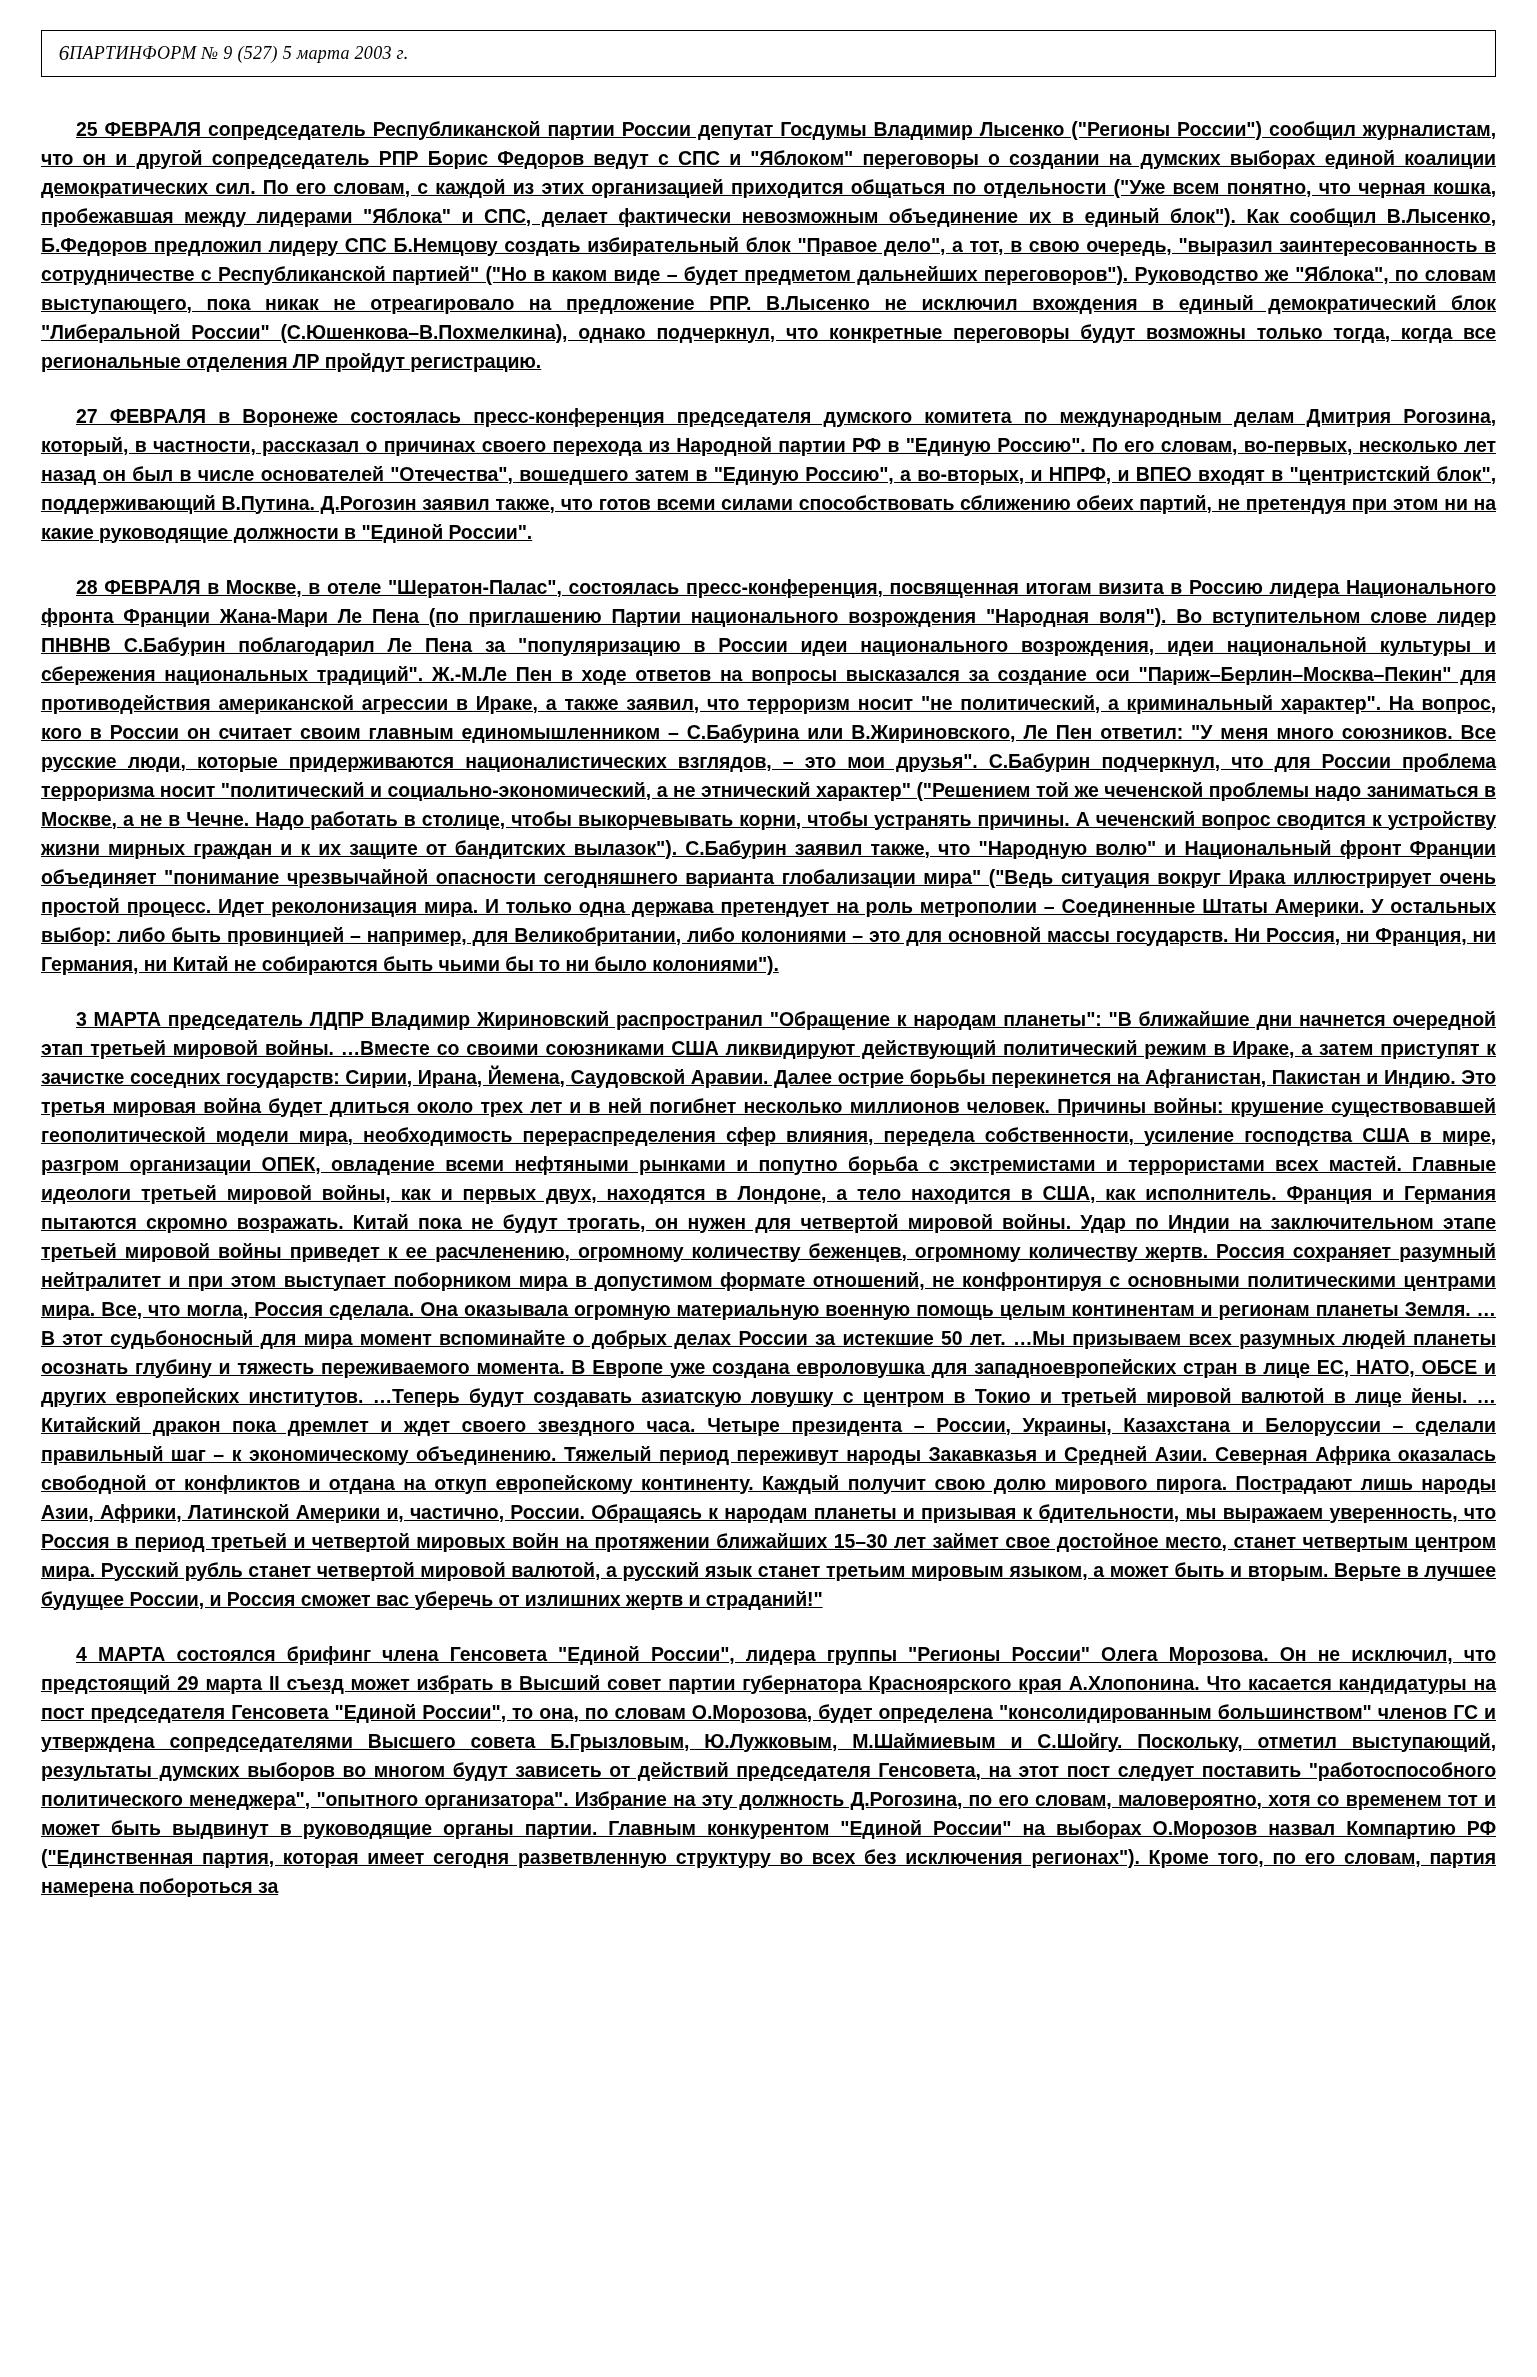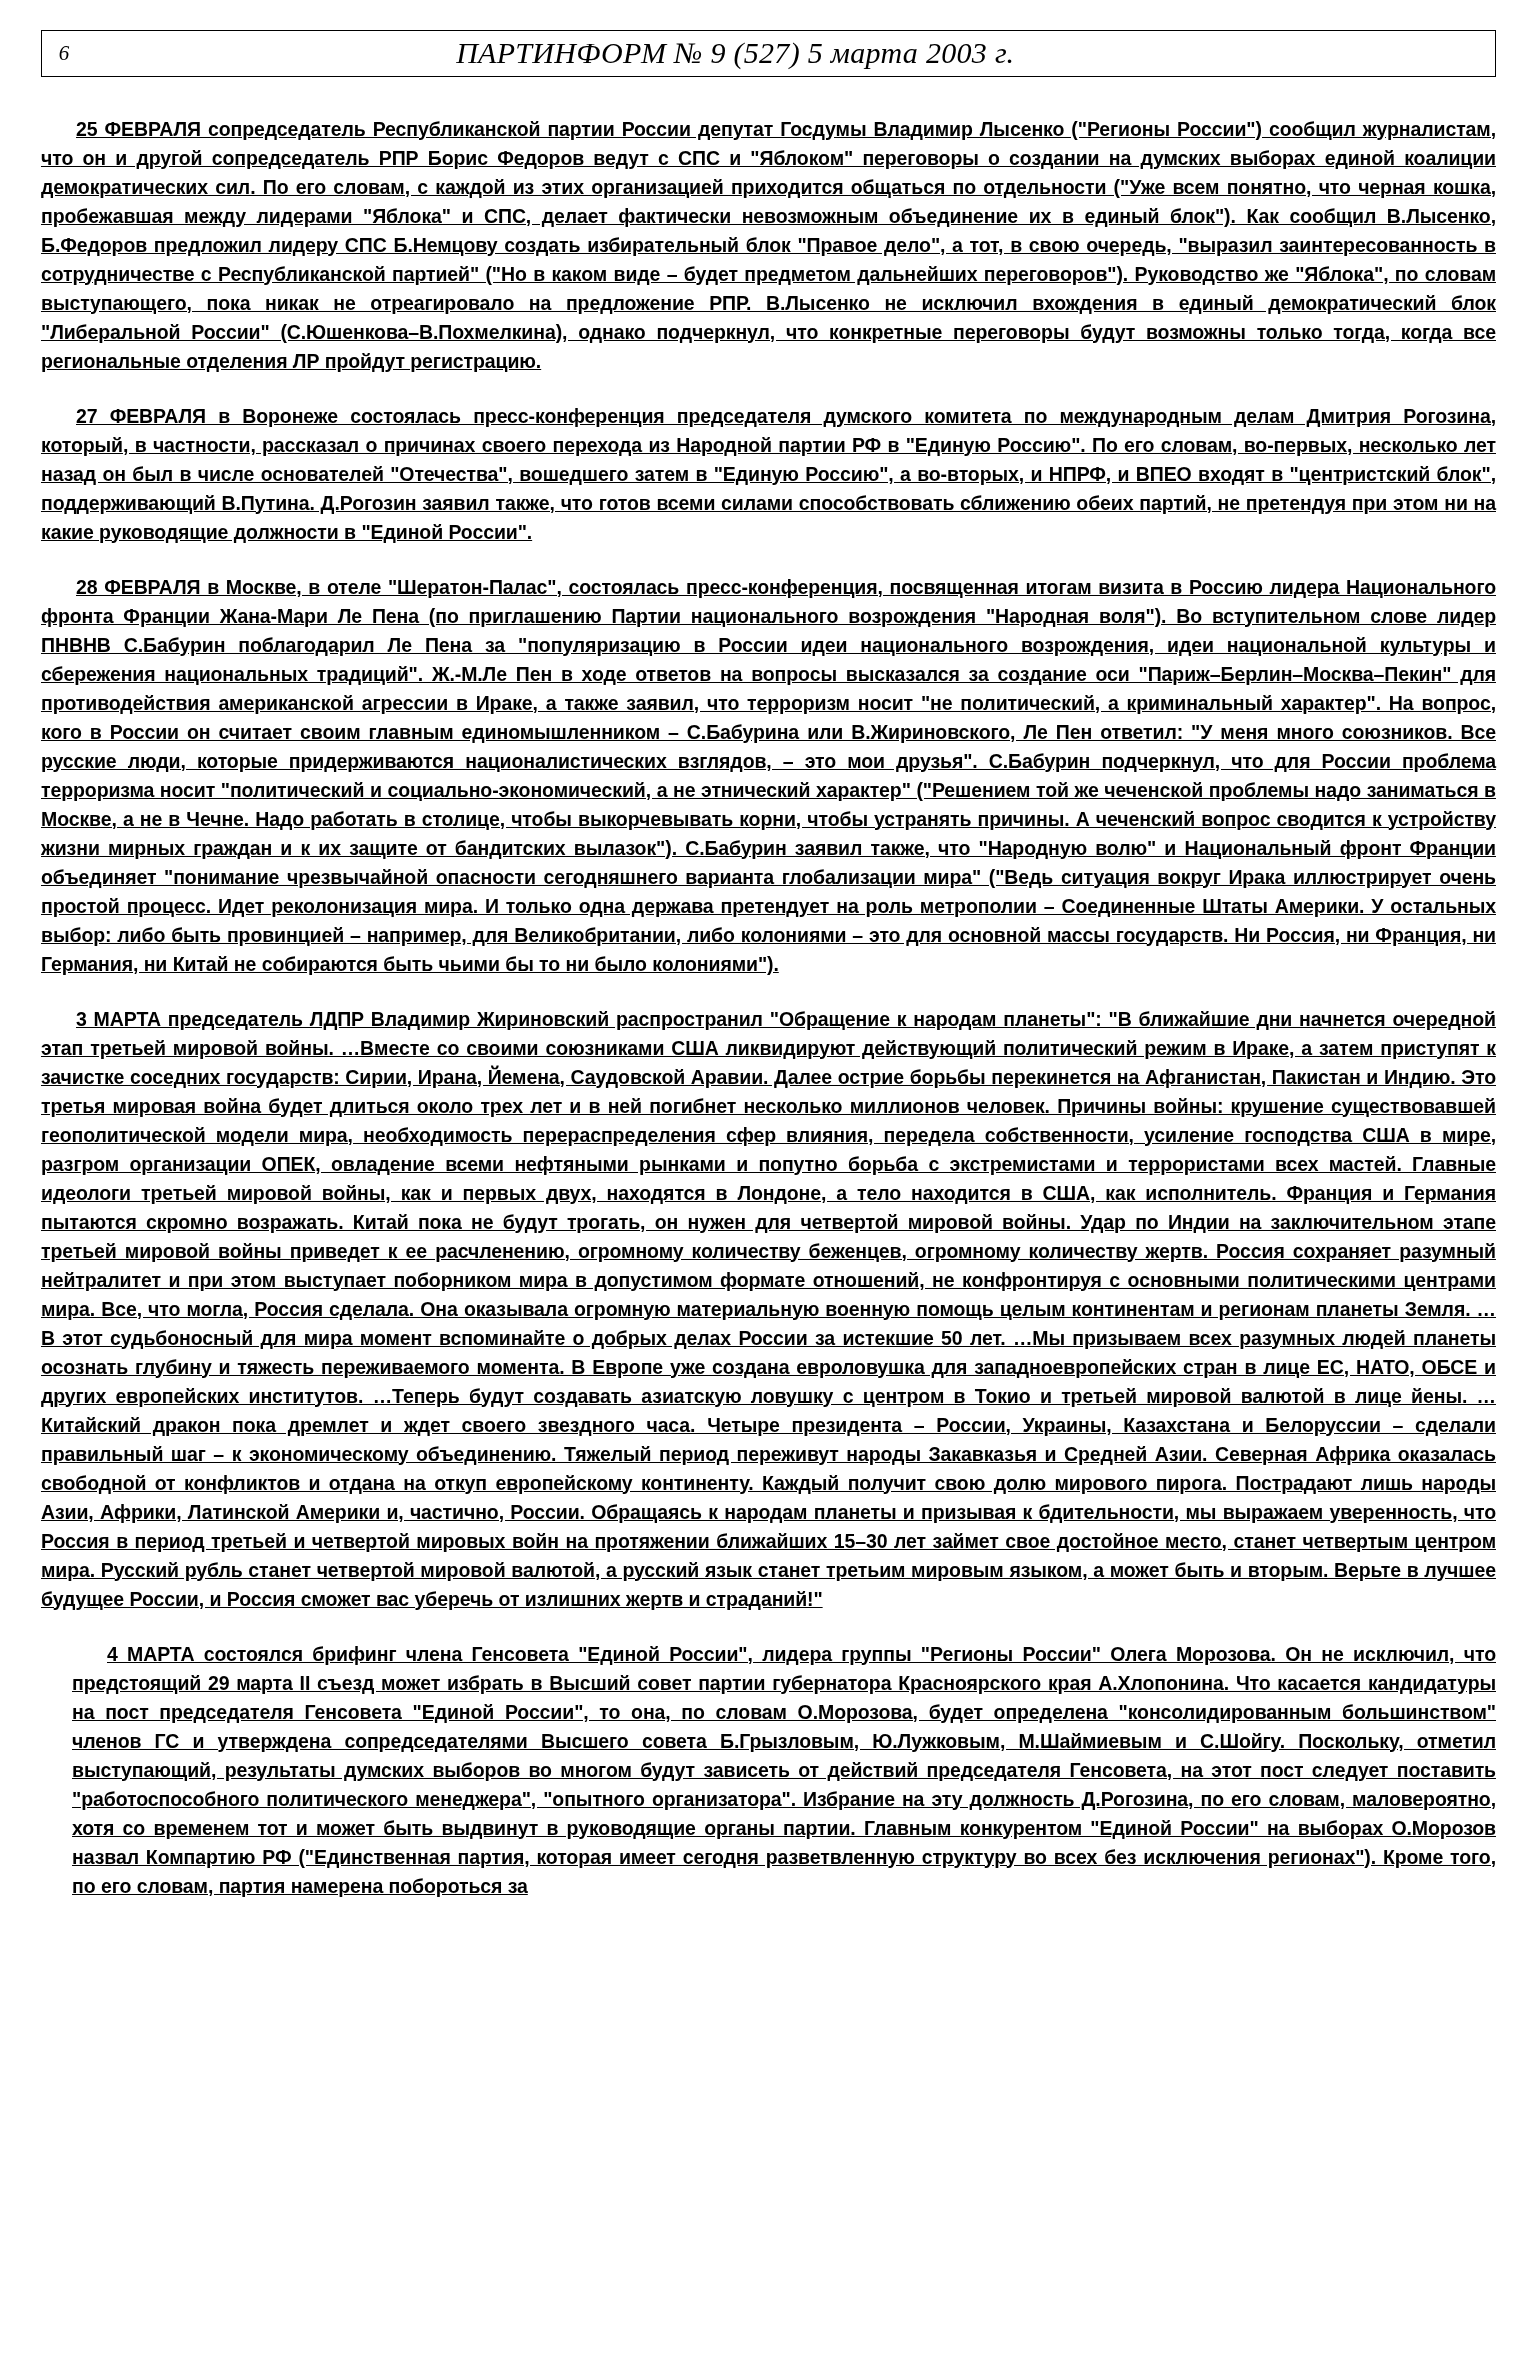--- a/index.html
+++ b/index.html
@@ -33,45 +33,45 @@
     padding: 0 16.7px;
   }
   .header .page-number {
     font-family: "Liberation Serif", serif;
     font-size: 21px;
     line-height: 1;
     font-style: italic;
   }
   .header .header-title {
     flex: 1;
-    text-align: center;
+    text-align: left;
     font-family: "Liberation Serif", serif;
     font-style: italic;
-    font-size: 30px;
+    font-size: 18px;
     letter-spacing: 0.3px;
     padding-right: 77px;
   }
   
   .content {
     margin-top: 38px;
     width: 1455px;
   }
   p.article {
     margin: 0 0 26px 0;
     text-align: justify;
     text-justify: inter-word;
     font-size: 19.5px;
     line-height: 29px;
     text-indent: 35px;
     font-weight: bold;
     letter-spacing: -0.1px;
     word-spacing: 0.1px;
     text-decoration: underline;
   }
-  p.article:last-child { margin-bottom: 0; margin-left: 31px; }
+  p.article:last-child { margin-bottom: 0; }
   
   .content p { font-weight: bold; }
 </style>
 </head>
 <body>
 
 <div class="page">
 
   <div class="header">
     <span class="page-number">6</span>

